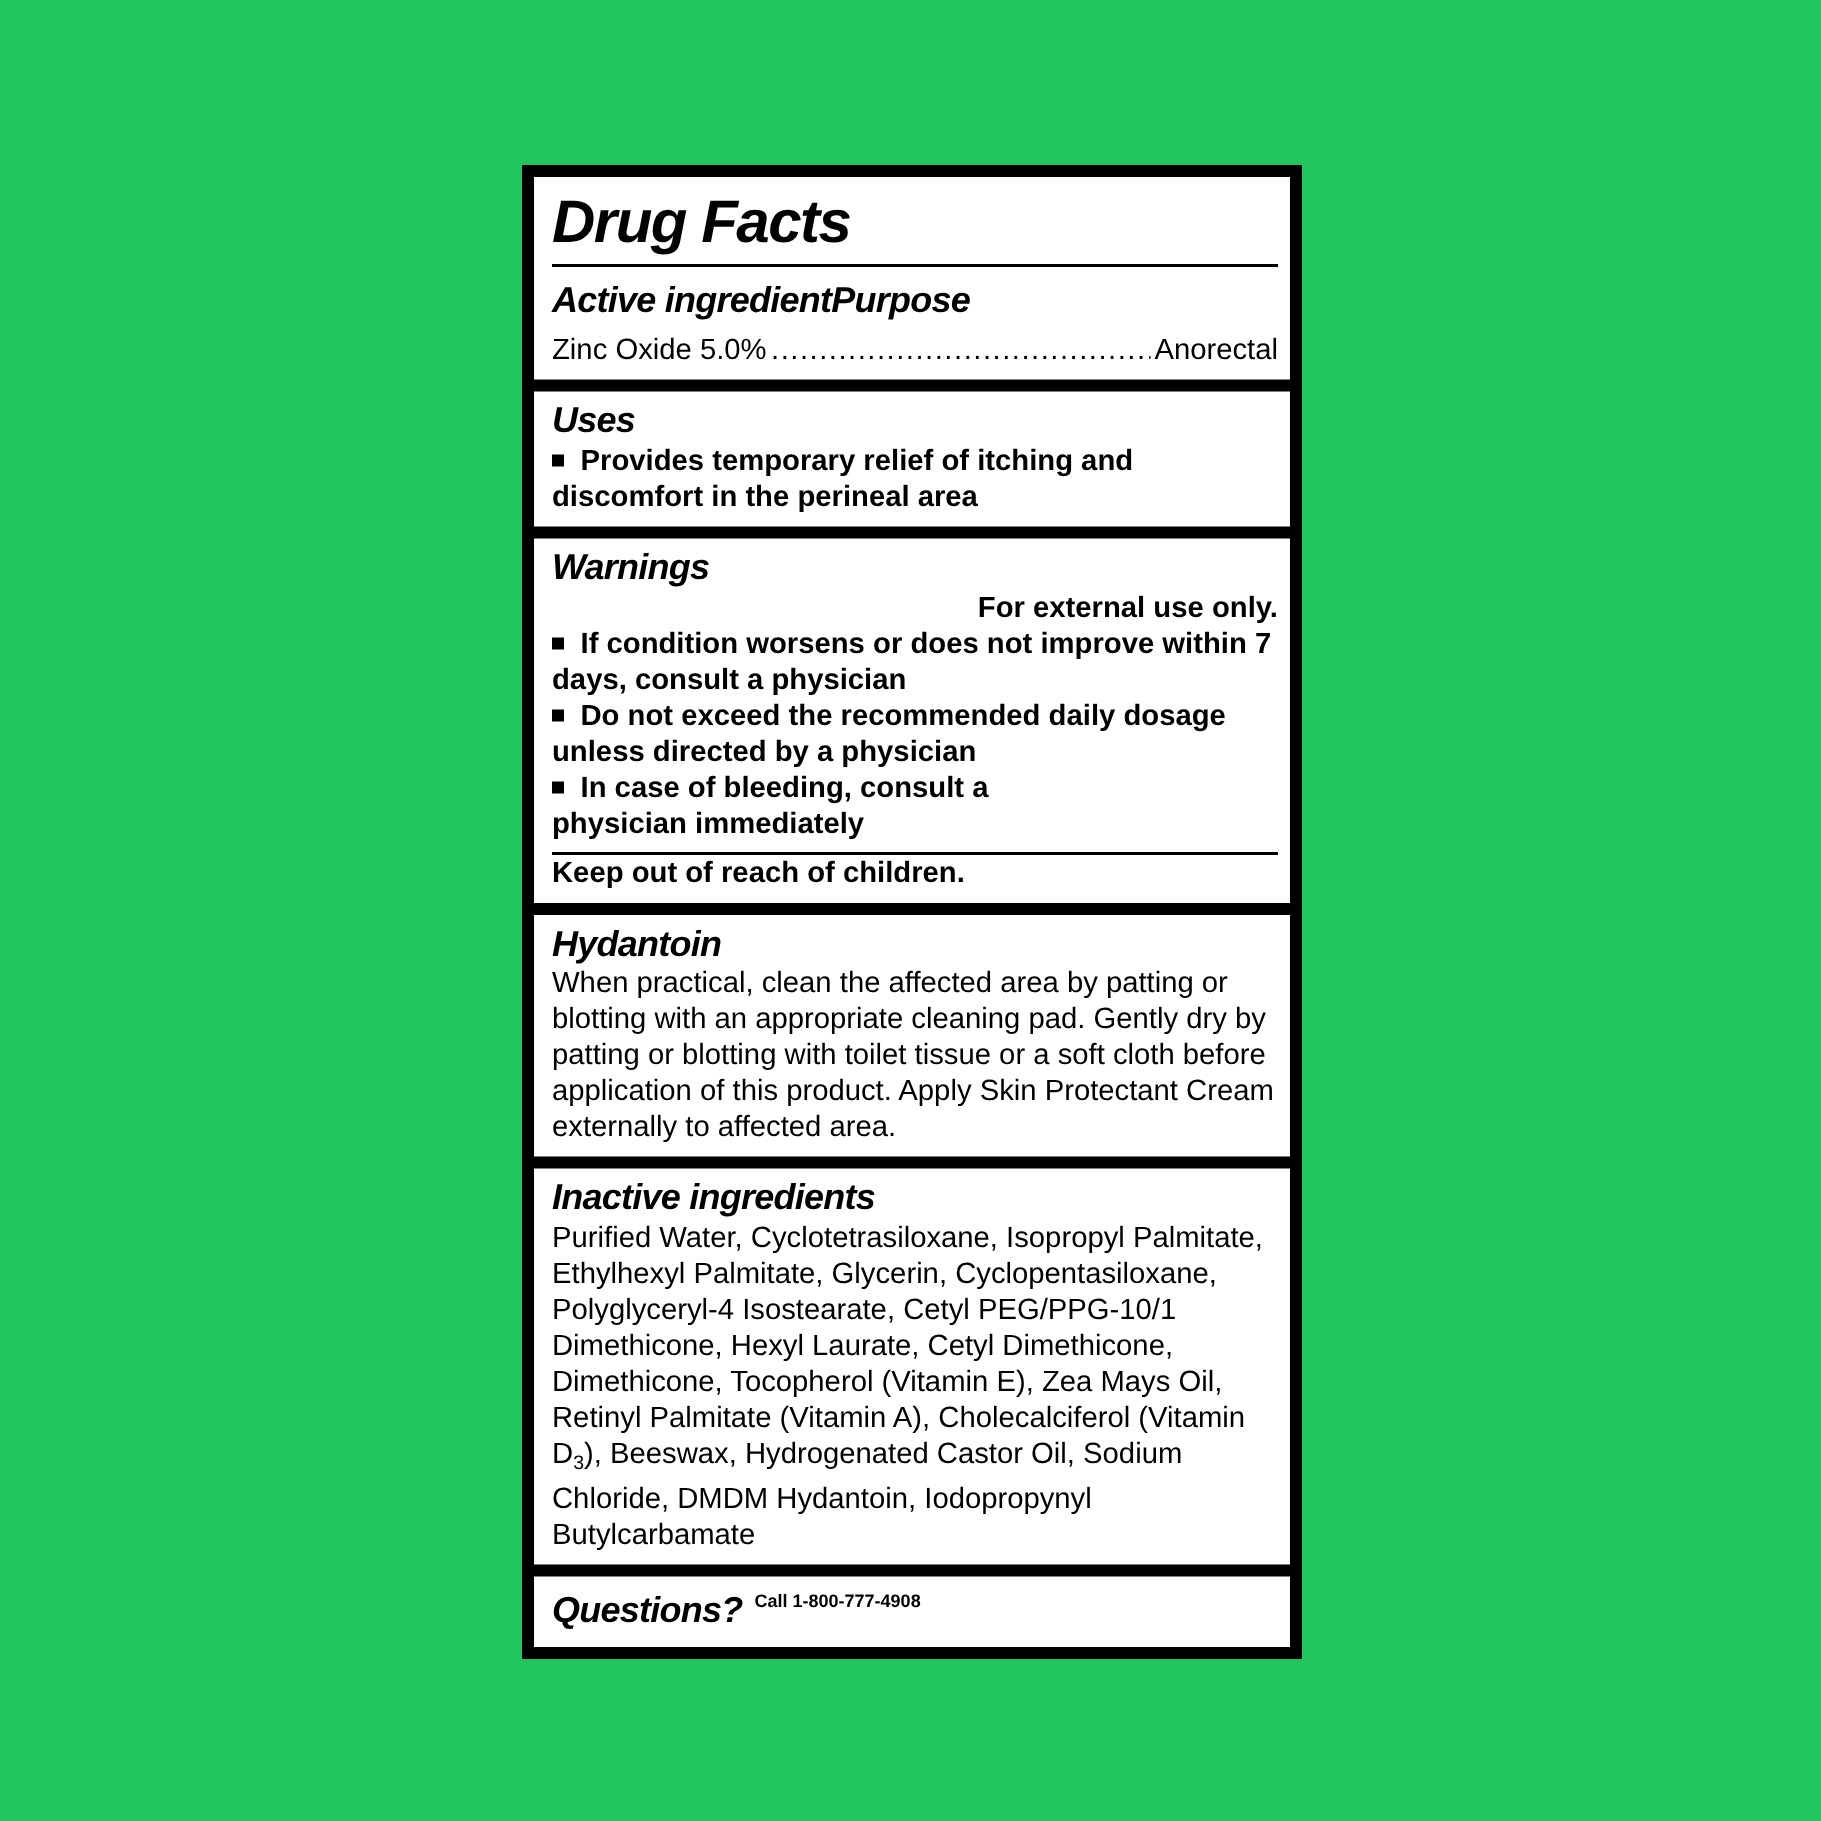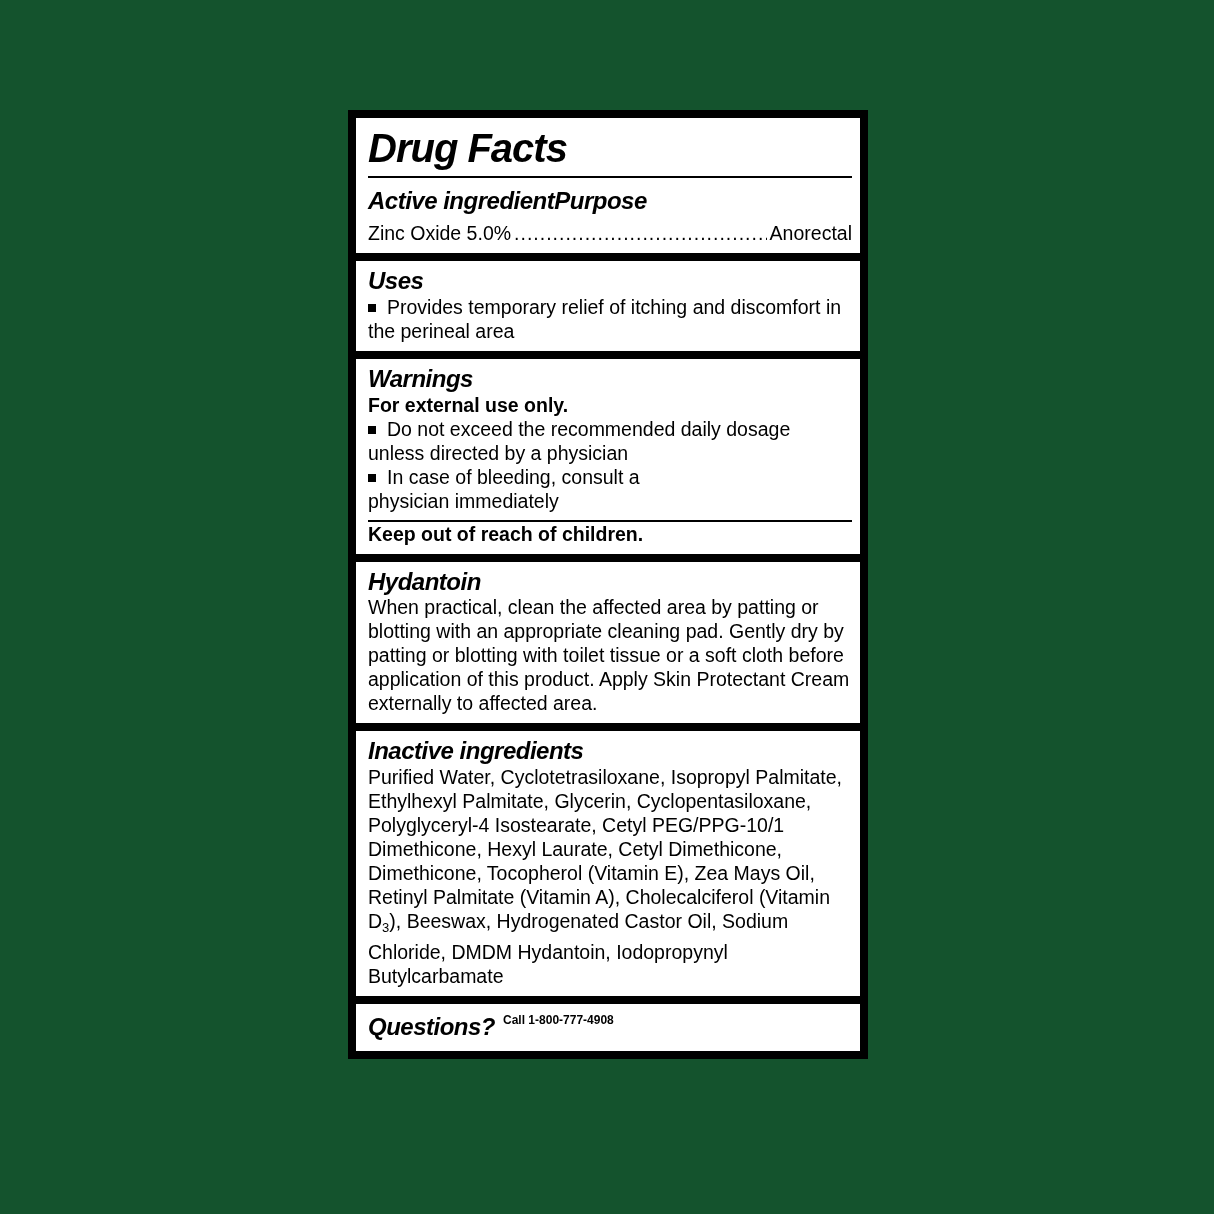--- a/index.html
+++ b/index.html
@@ -1,18 +1,18 @@
 <!DOCTYPE html>
 <html><head>
 <meta charset="utf-8">
 <style>
   html, body { margin:0; padding:0; background:#ffffff; }
   .page {
     position:relative; width:1214px; height:1214px;
-    background:#14532d; overflow:hidden;
+    background:#22c55e; overflow:hidden;
     font-family:"Liberation Sans", sans-serif; color:#000;
   }
   .label {
     position:absolute; left:348px; top:110px; width:520px;
     box-sizing:border-box; border:8px solid #000; background:#fff;
   }
   .section { padding:6px 8px 8px 12px; border-bottom:8px solid #000; }
   .section:last-child { border-bottom:none; }
 
   .title {
@@ -21,32 +21,32 @@
   }
   .thin-rule { height:2px; background:#000; }
 
   .head-row { display:flex; justify-content:flex-start; align-items:baseline; margin-top:9px; }
   .sec-head {
     font-size:24px; font-weight:bold; font-style:italic;
     letter-spacing:-0.5px; line-height:1.15; margin:0;
   }
   .body, .ing-row { font-size:19.5px; line-height:24px; }
   p.body { margin:0; }
-  .pre { white-space:pre-line; }
+  .pre { white-space:pre-line;font-weight:bold; }
 
   .ing-row { display:flex; align-items:flex-start; margin-top:7px; }
   .dots { flex:1; overflow:hidden; white-space:nowrap; letter-spacing:1px; margin:0 3px; }
 
   .bullet {
     display:inline-block; width:8px; height:8px; background:#000;
     margin-right:11px; vertical-align:2px;
   }
   .mt2 { margin-top:2px; }
   .bold { font-weight:bold; }
-  .external { margin:10px 0 13px 0; }
+  .external { margin:10px 0 13px 0;text-align:right; }
   .warn-rule { margin-top:7px; }
   .keep-out { margin-top:8px; margin-bottom:2px; }
 
   .sub { font-size:13px; vertical-align:-4px; }
 
   .q-row { display:flex; align-items:flex-start; padding-top:3px; padding-bottom:2px; }
   .q-head { font-size:24px; font-weight:bold; font-style:italic; letter-spacing:-0.5px; margin:0; }
   .q-phone { font-size:12px; font-weight:bold; margin-left:8px; }
 </style>
 </head>
@@ -70,20 +70,21 @@
     </div>
 
     <div class="section">
       <h2 class="sec-head">Uses</h2>
       <p class="body mt2"><span class="bullet"></span><span class="pre">Provides temporary relief of itching and discomfort in the perineal area</span></p>
     </div>
 
     <div class="section">
       <h2 class="sec-head">Warnings</h2>
       <p class="body bold external">For external use only.</p>
+      <p class="body"><span class="bullet"></span><span class="pre">If condition worsens or does not improve within 7 days, consult a physician</span></p>
       <p class="body"><span class="bullet"></span><span class="pre">Do not exceed the recommended daily dosage unless directed by a physician</span></p>
       <p class="body"><span class="bullet"></span><span class="pre">In case of bleeding, consult a
 physician immediately</span></p>
       <div class="thin-rule warn-rule"></div>
       <p class="body bold keep-out">Keep out of reach of children.</p>
     </div>
 
     <div class="section">
       <h2 class="sec-head">Hydantoin</h2>
       <p class="body mt2">When practical, clean the affected area by patting or blotting with an appropriate cleaning pad. Gently dry by patting or blotting with toilet tissue or a soft cloth before application of this product. Apply Skin Protectant Cream externally to affected area.</p>

